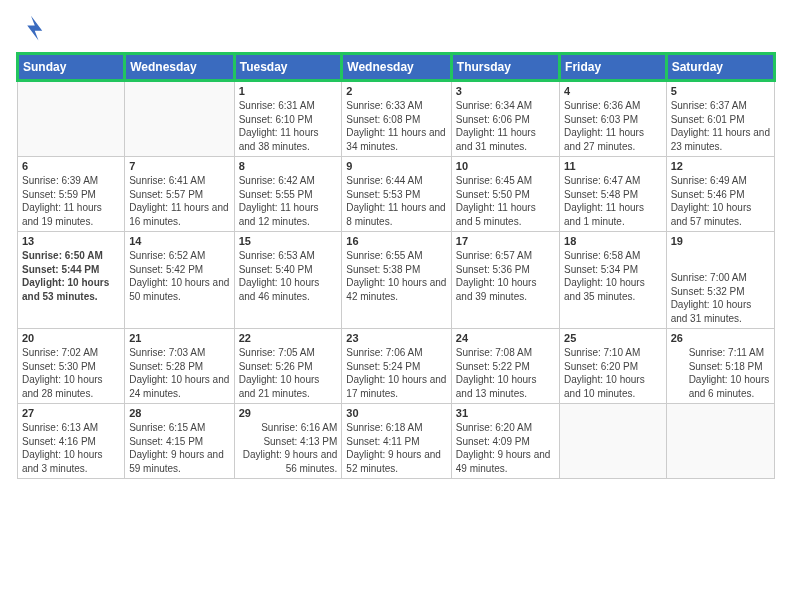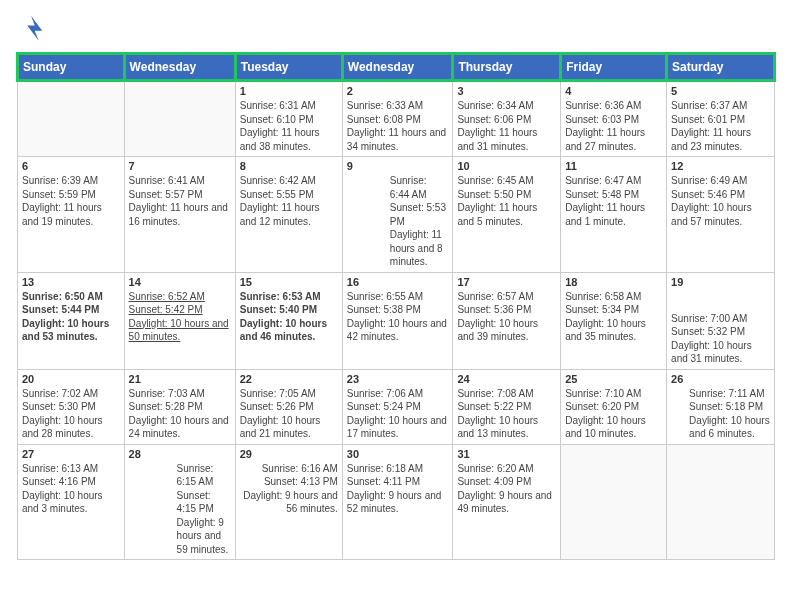--- a/index.html
+++ b/index.html
@@ -179,21 +179,21 @@
 Daylight: 11 hours and 16 minutes.</div>
           </td>
           <td>
             <span class="day-num">8</span>
             <div class="day-info" style="white-space: pre-line;">Sunrise: 6:42 AM
 Sunset: 5:55 PM
 Daylight: 11 hours and 12 minutes.</div>
           </td>
           <td>
             <span class="day-num">9</span>
-            <div class="day-info" style="white-space: pre-line; margin-left: 43px;">Sunrise: 6:44 AM
+            <div class="day-info" style="white-space: pre-line;">Sunrise: 6:44 AM
 Sunset: 5:53 PM
 Daylight: 11 hours and 8 minutes.</div>
           </td>
           <td>
             <span class="day-num">10</span>
             <div class="day-info" style="white-space: pre-line;">Sunrise: 6:45 AM
 Sunset: 5:50 PM
 Daylight: 11 hours and 5 minutes.</div>
           </td>
           <td>
@@ -211,27 +211,27 @@
         </tr>
         <tr>
           <td>
             <span class="day-num">13</span>
             <div class="day-info" style="white-space: pre-line; font-weight: bold;">Sunrise: 6:50 AM
 Sunset: 5:44 PM
 Daylight: 10 hours and 53 minutes.</div>
           </td>
           <td>
             <span class="day-num">14</span>
-            <div class="day-info" style="white-space: pre-line; text-decoration: underline;">Sunrise: 6:52 AM
+            <div class="day-info" style="white-space: pre-line;">Sunrise: 6:52 AM
 Sunset: 5:42 PM
 Daylight: 10 hours and 50 minutes.</div>
           </td>
           <td>
             <span class="day-num">15</span>
-            <div class="day-info" style="white-space: pre-line; font-weight: bold;">Sunrise: 6:53 AM
+            <div class="day-info" style="white-space: pre-line;">Sunrise: 6:53 AM
 Sunset: 5:40 PM
 Daylight: 10 hours and 46 minutes.</div>
           </td>
           <td>
             <span class="day-num">16</span>
             <div class="day-info" style="white-space: pre-line;">Sunrise: 6:55 AM
 Sunset: 5:38 PM
 Daylight: 10 hours and 42 minutes.</div>
           </td>
           <td>
@@ -299,21 +299,21 @@
         </tr>
         <tr>
           <td>
             <span class="day-num">27</span>
             <div class="day-info" style="white-space: pre-line;">Sunrise: 6:13 AM
 Sunset: 4:16 PM
 Daylight: 10 hours and 3 minutes.</div>
           </td>
           <td>
             <span class="day-num">28</span>
-            <div class="day-info" style="white-space: pre-line; margin-left: 48px;">Sunrise: 6:15 AM
+            <div class="day-info" style="white-space: pre-line;">Sunrise: 6:15 AM
 Sunset: 4:15 PM
 Daylight: 9 hours and 59 minutes.</div>
           </td>
           <td>
             <span class="day-num">29</span>
             <div class="day-info" style="white-space: pre-line; text-align: right;">Sunrise: 6:16 AM
 Sunset: 4:13 PM
 Daylight: 9 hours and 56 minutes.</div>
           </td>
           <td>

